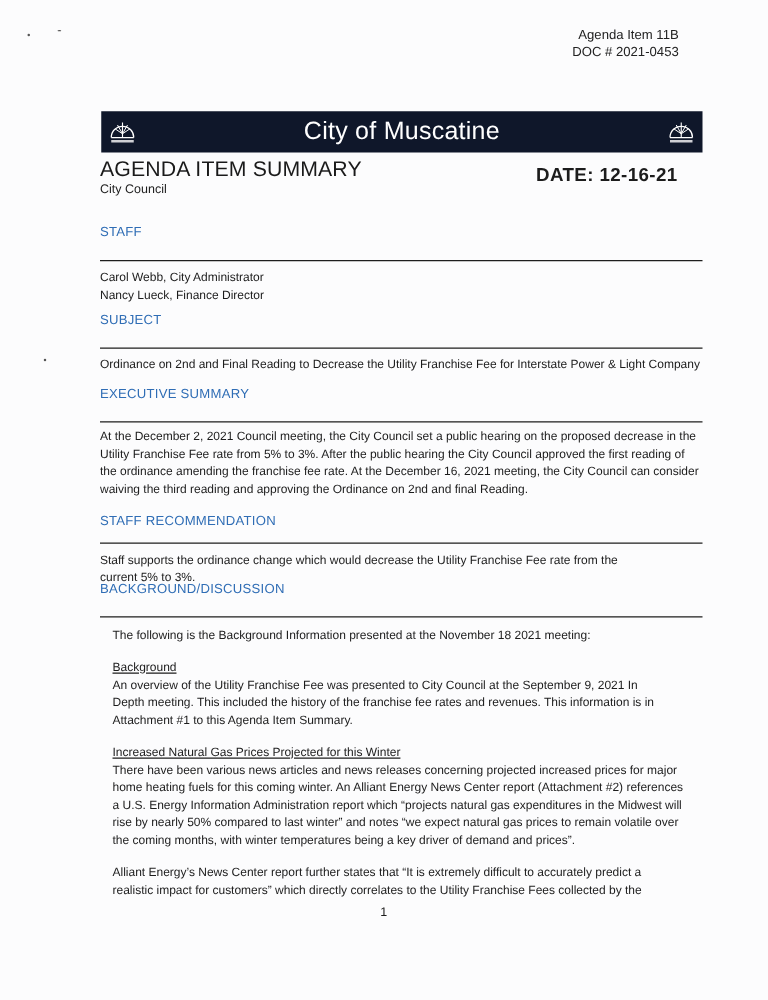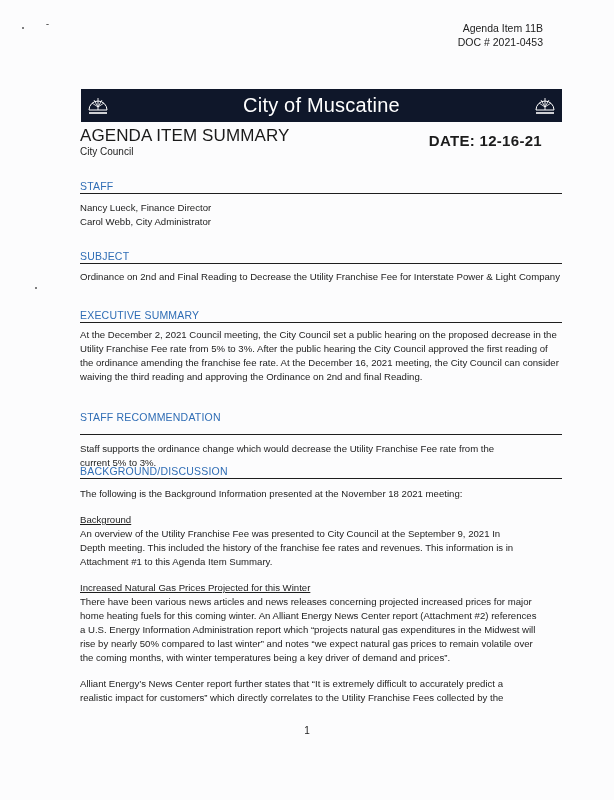--- a/index.html
+++ b/index.html
@@ -27,21 +27,21 @@
     .doc-title {
       position: absolute; left: 80px; top: 126px; font-size: 17px; color: #1a1a1a;
       letter-spacing: 0.1px;
     }
     .doc-sub { position: absolute; left: 80px; top: 146px; font-size: 10px; }
     .date { position: absolute; right: 72px; top: 132px; font-size: 15px; letter-spacing: 0.3px; font-weight: bold; }
     .section {
       position: absolute; left: 80px; width: 482px;
     }
     .sec-head {
-      color: #2f6db5; font-size: 10.5px; letter-spacing: 0.2px; padding-bottom: 1px;
+      color: #2f6db5; font-size: 10.5px; letter-spacing: 0.2px; padding-bottom: 16px;
       border-bottom: 1.6px solid #1e1e1e;
     }
     .sec-body { font-size: 9.6px; line-height: 14px; margin-top: 5px; }
     .sub-head { text-decoration: underline; }
     p { margin: 0; }
     .pagenum { position: absolute; left: 0; width: 614px; text-align: center; top: 725px; font-size: 10px; }
   </style>
 </head>
 <body>
 
@@ -78,22 +78,22 @@
   </svg>
 </div>
 
 <div class="doc-title">AGENDA ITEM SUMMARY</div>
 <div class="doc-sub">City Council</div>
 <div class="date">DATE:  12-16-21</div>
 
 <div class="section" style="top:180px;">
   <div class="sec-head">STAFF</div>
   <div class="sec-body" style="margin-top:7px;">
+    <p>Carol Webb, City Administrator</p>
     <p>Nancy Lueck, Finance Director</p>
-    <p>Carol Webb, City Administrator</p>
   </div>
 </div>
 
 <div class="section" style="top:250px;">
   <div class="sec-head">SUBJECT</div>
   <div class="sec-body" style="margin-top:6px;">
     <p>Ordinance on 2nd and Final Reading to Decrease the Utility Franchise Fee for Interstate Power &amp; Light Company</p>
   </div>
 </div>
 
@@ -106,21 +106,21 @@
 
 <div class="section" style="top:387px;">
   <div class="sec-head" style="padding-bottom:11px;margin-top:24px;">STAFF RECOMMENDATION</div>
   <div class="sec-body" style="margin-top:7px;">
     <p style="width:440px;">Staff supports the ordinance change which would decrease the Utility Franchise Fee rate from the current 5% to 3%.</p>
   </div>
 </div>
 
 <div class="section" style="top:465px;">
   <div class="sec-head">BACKGROUND/DISCUSSION</div>
-  <div class="sec-body" style="margin-top:8px;">
+  <div class="sec-body" style="margin-top:8px;margin-left:10px;">
     <p>The following is the Background Information presented at the November 18 2021 meeting:</p>
     <p style="height:12px;"></p>
     <p class="sub-head">Background</p>
     <p style="width:440px;">An overview of the Utility Franchise Fee was presented to City Council at the September 9, 2021 In Depth meeting. This included the history of the franchise fee rates and revenues. This information is in Attachment #1 to this Agenda Item Summary.</p>
     <p style="height:12px;"></p>
     <p class="sub-head">Increased Natural Gas Prices Projected for this Winter</p>
     <p style="width:462px;">There have been various news articles and news releases concerning projected increased prices for major home heating fuels for this coming winter. An Alliant Energy News Center report (Attachment #2) references a U.S. Energy Information Administration report which “projects natural gas expenditures in the Midwest will rise by nearly 50% compared to last winter” and notes “we expect natural gas prices to remain volatile over the coming months, with winter temperatures being a key driver of demand and prices”.</p>
     <p style="height:12px;"></p>
     <p style="width:450px;">Alliant Energy’s News Center report further states that “It is extremely difficult to accurately predict a realistic impact for customers” which directly correlates to the Utility Franchise Fees collected by the</p>
   </div>

